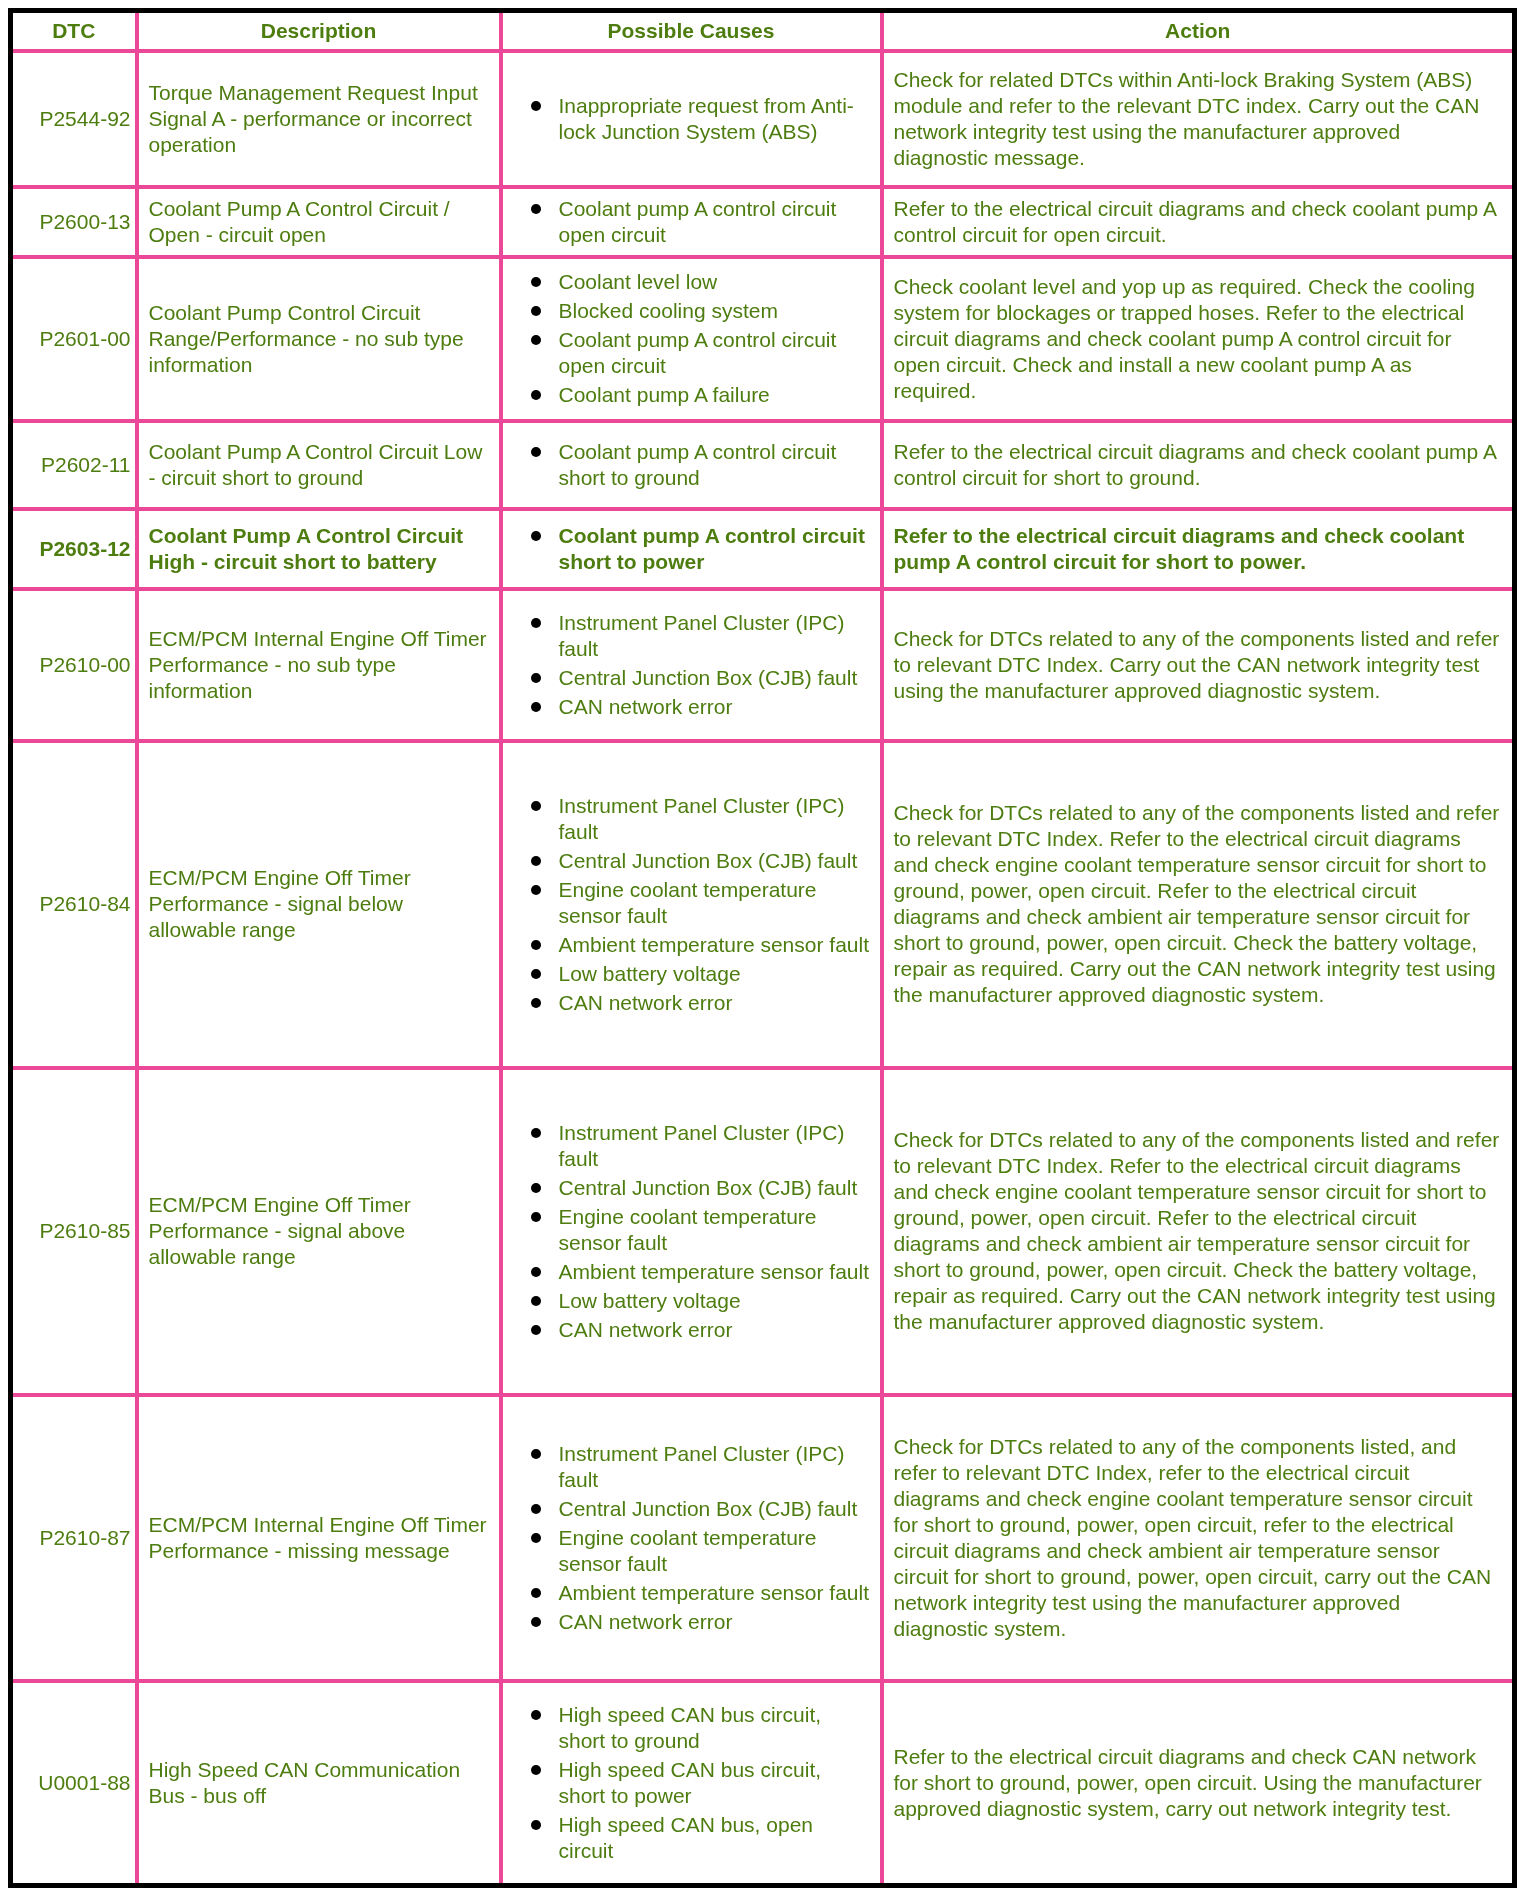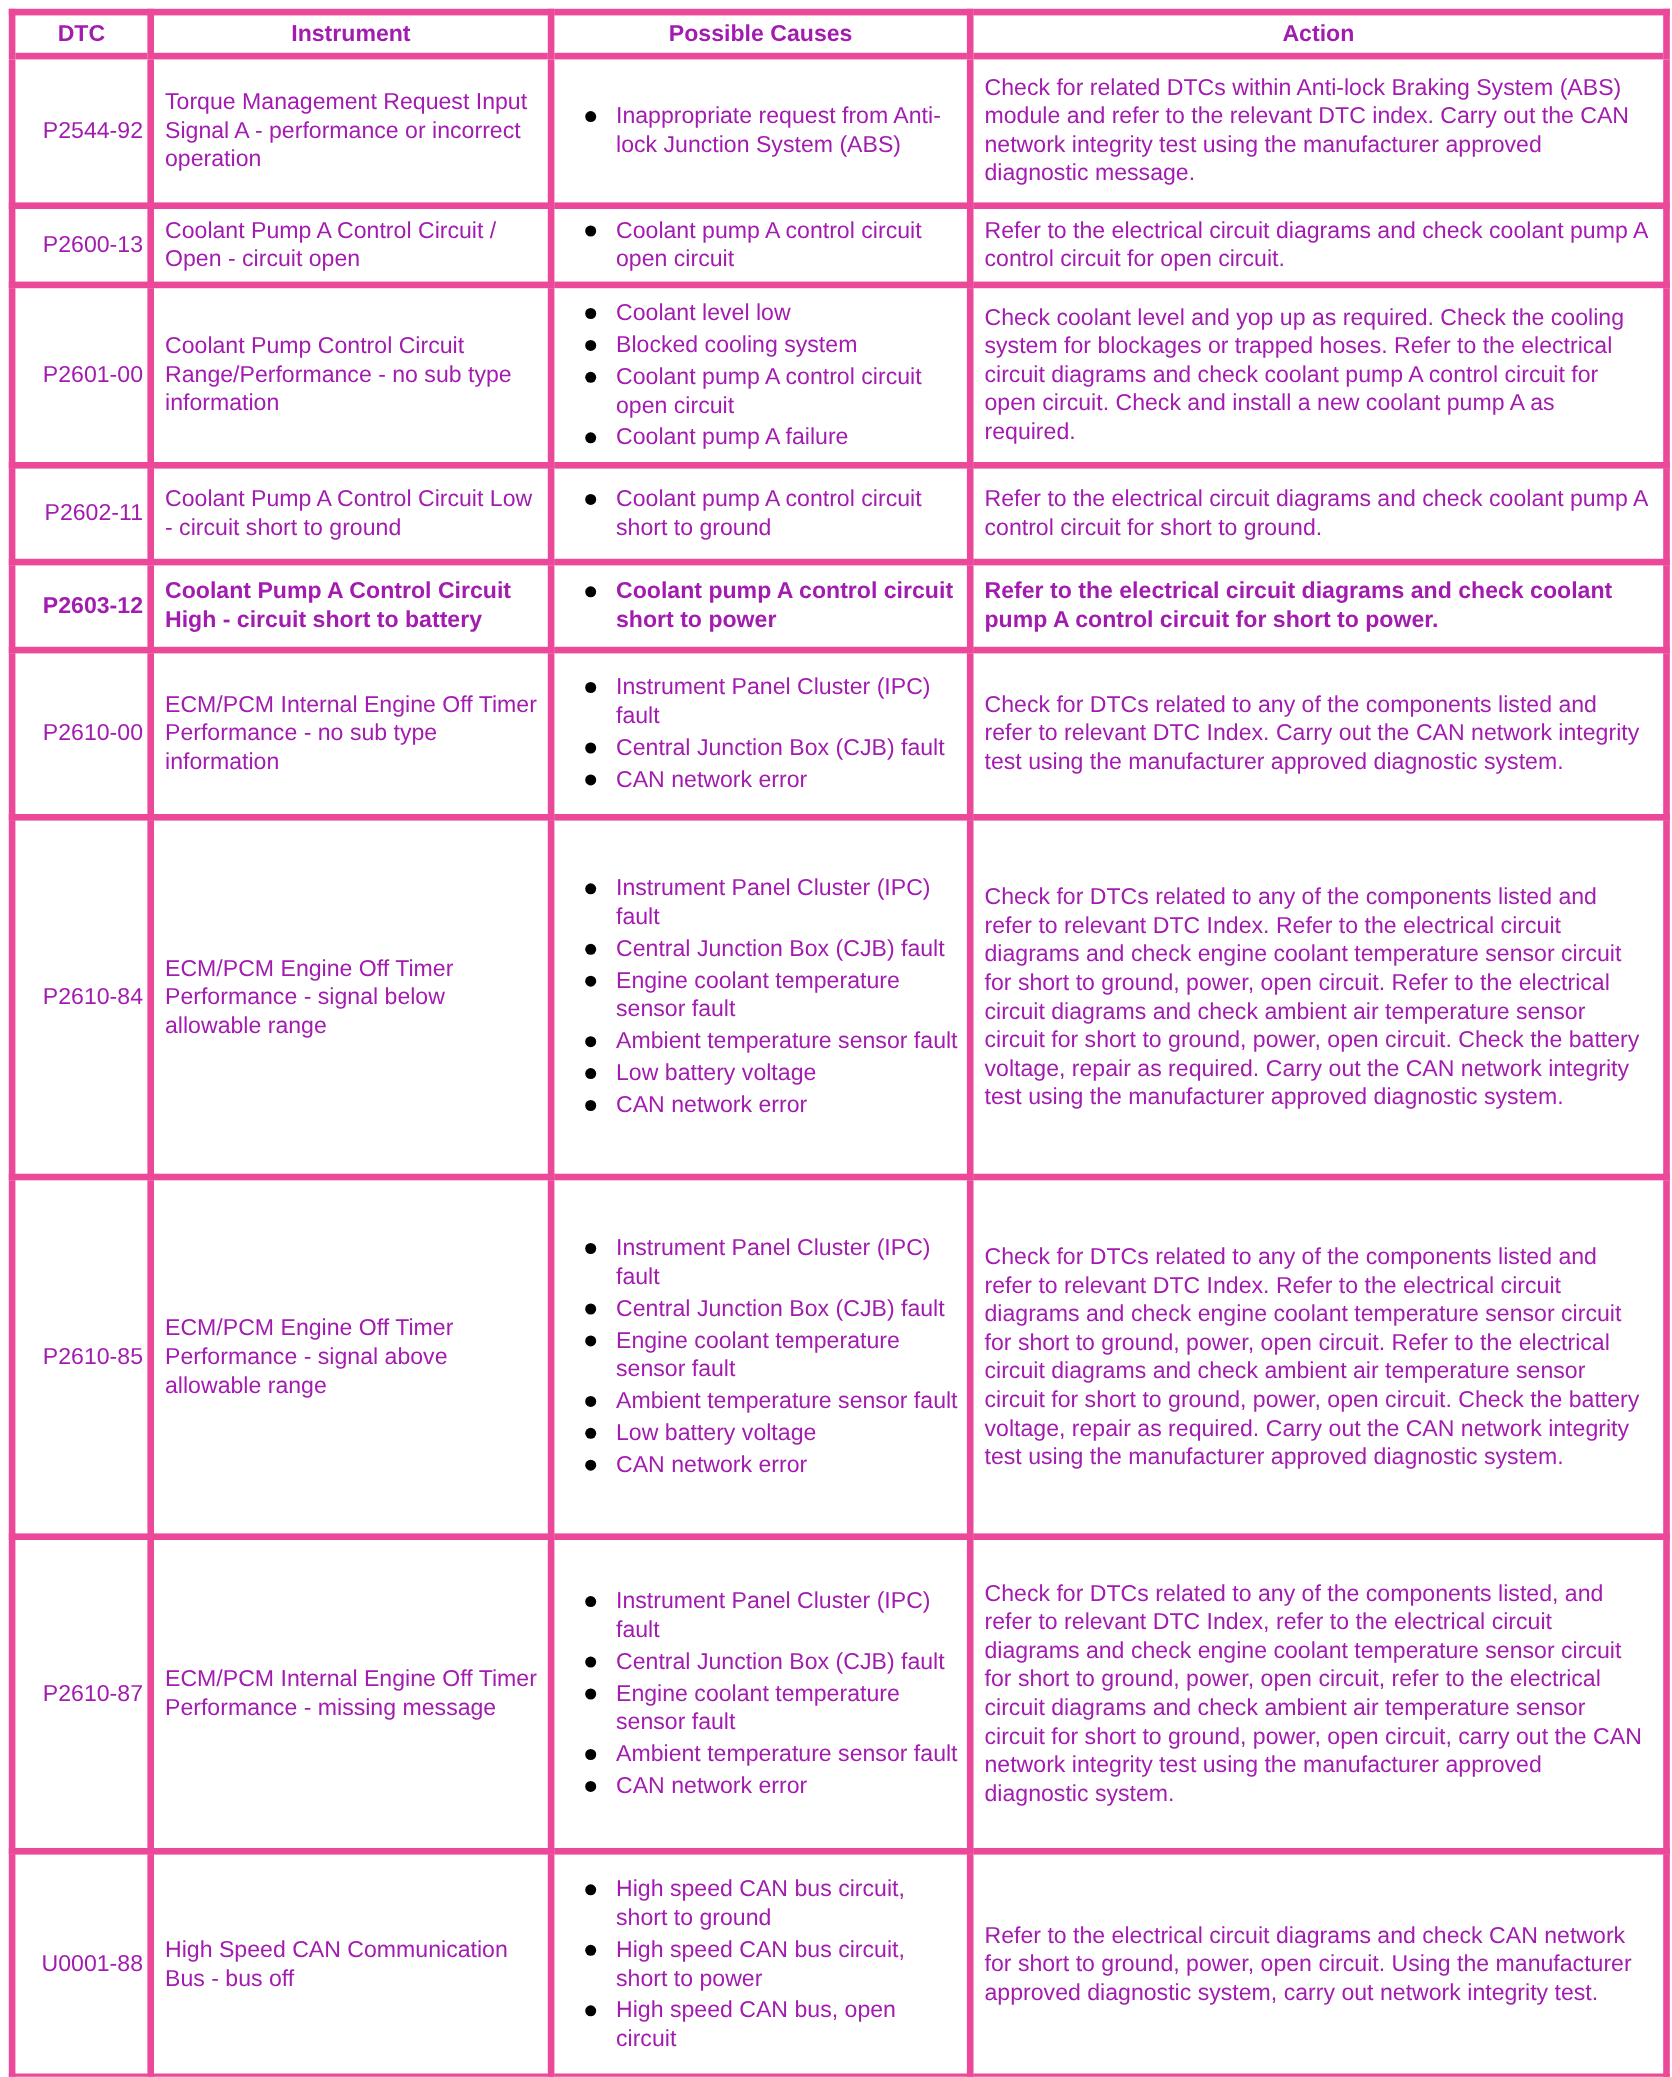--- a/index.html
+++ b/index.html
@@ -23,25 +23,25 @@
     table-layout: fixed;
     border: 5px solid #000000;
     background: #ffffff;
   }
   col.col-dtc    { width: 126px; }
   col.col-desc   { width: 364px; }
   col.col-causes { width: 381px; }
   col.col-action { width: 633px; }
 
   th, td {
-    border: 6px solid #ec4899;
+    border: 4px solid #ec4899;
     vertical-align: middle;
     font-size: 21px;
     line-height: 26px;
-    color: #a21caf;
+    color: #4d7c0f;
     overflow: hidden;
   }
   thead tr { height: 40px; }
   thead th {
     font-weight: bold;
     text-align: center;
     border-bottom: 3px solid #000000;
     padding: 2px 4px;
   }
   tbody tr:nth-child(1)  { height: 136px; }
@@ -97,21 +97,21 @@
   <table class="dtc-table">
     <colgroup>
       <col class="col-dtc">
       <col class="col-desc">
       <col class="col-causes">
       <col class="col-action">
     </colgroup>
     <thead>
       <tr>
         <th>DTC</th>
-        <th>Instrument</th>
+        <th>Description</th>
         <th>Possible Causes</th>
         <th>Action</th>
       </tr>
     </thead>
     <tbody>
 
       <tr>
         <td class="c-dtc">P2544-92</td>
         <td class="c-desc">Torque Management Request Input Signal A - performance or incorrect operation</td>
         <td class="c-causes">

